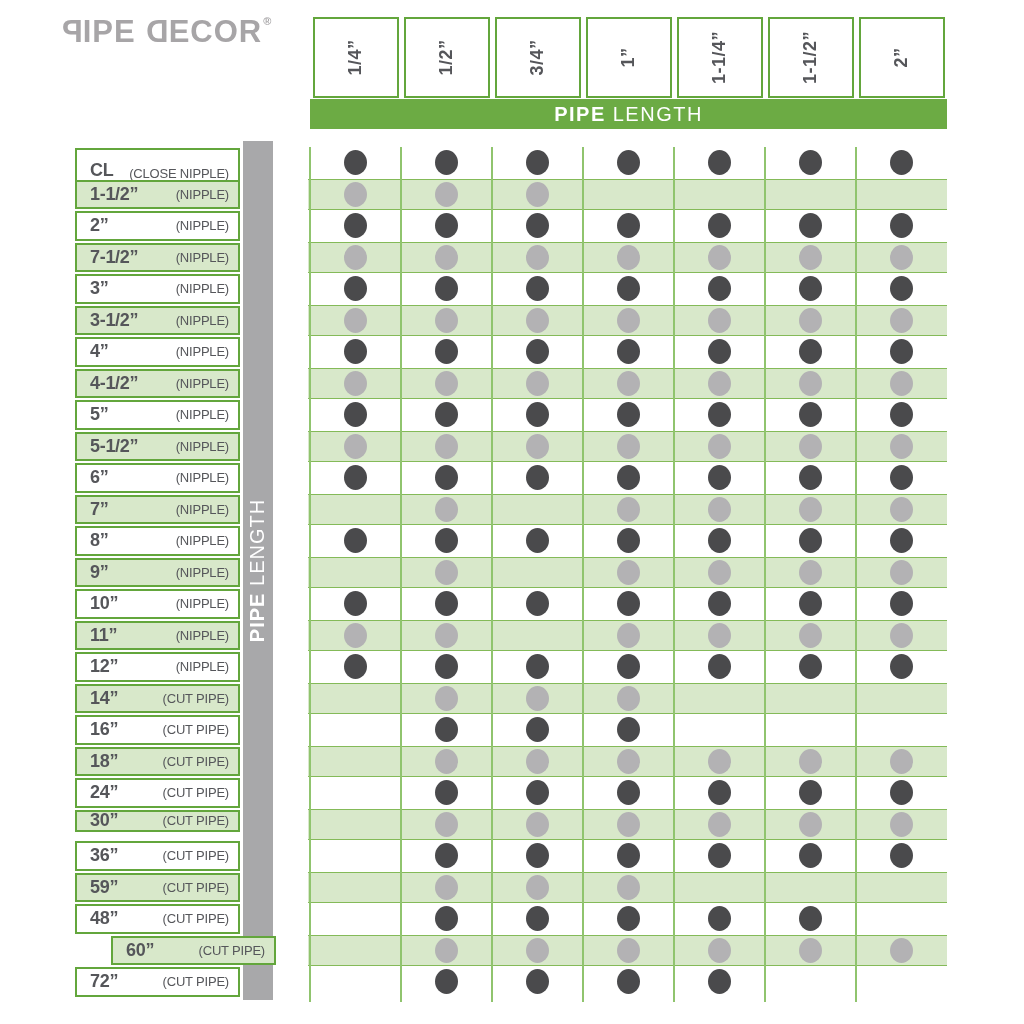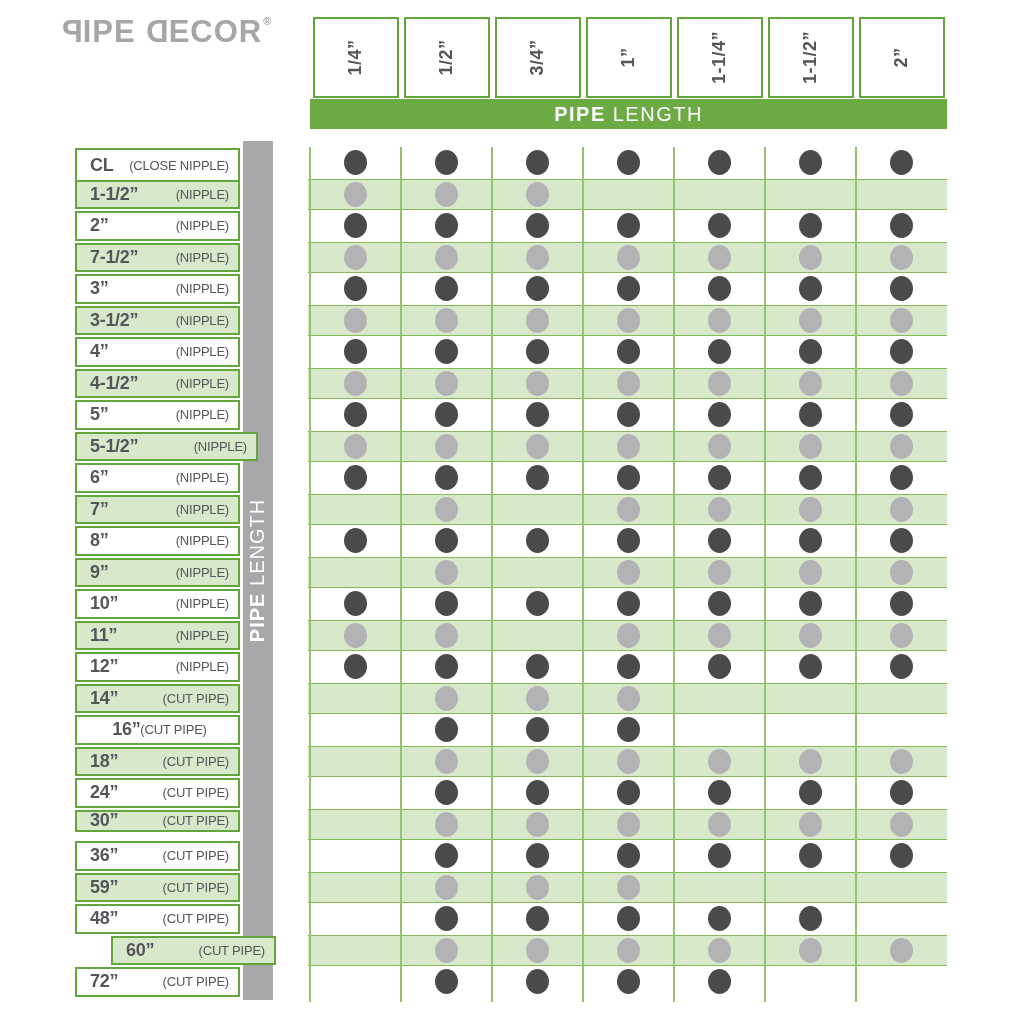--- a/index.html
+++ b/index.html
@@ -89,21 +89,21 @@
   </div>
 
   <div id="grid">
       <div class="vline" style="left: 309.25px; top: 147px; height: 854.5px;"></div>
       <div class="vline" style="left: 400.25px; top: 147px; height: 854.5px;"></div>
       <div class="vline" style="left: 491.25px; top: 147px; height: 854.5px;"></div>
       <div class="vline" style="left: 582.25px; top: 147px; height: 854.5px;"></div>
       <div class="vline" style="left: 673.25px; top: 147px; height: 854.5px;"></div>
       <div class="vline" style="left: 764.25px; top: 147px; height: 854.5px;"></div>
       <div class="vline" style="left: 855.25px; top: 147px; height: 854.5px;"></div>
-      <div class="row-label" style="left: 75px; top: 148px; width: 165px; height: 35px;">
+      <div class="row-label" style="left: 75px; top: 148px; width: 165px; height: 35px; align-items: flex-end;">
         <span class="sz">CL</span>
         <span class="kind">(CLOSE NIPPLE)</span>
       </div>
       <div class="dot dark" style="left: 344px; top: 150.25px;"></div>
       <div class="dot dark" style="left: 435px; top: 150.25px;"></div>
       <div class="dot dark" style="left: 526px; top: 150.25px;"></div>
       <div class="dot dark" style="left: 617px; top: 150.25px;"></div>
       <div class="dot dark" style="left: 708px; top: 150.25px;"></div>
       <div class="dot dark" style="left: 799px; top: 150.25px;"></div>
       <div class="dot dark" style="left: 890px; top: 150.25px;"></div>
@@ -189,21 +189,21 @@
         <span class="kind">(NIPPLE)</span>
       </div>
       <div class="dot dark" style="left: 344px; top: 402.25px;"></div>
       <div class="dot dark" style="left: 435px; top: 402.25px;"></div>
       <div class="dot dark" style="left: 526px; top: 402.25px;"></div>
       <div class="dot dark" style="left: 617px; top: 402.25px;"></div>
       <div class="dot dark" style="left: 708px; top: 402.25px;"></div>
       <div class="dot dark" style="left: 799px; top: 402.25px;"></div>
       <div class="dot dark" style="left: 890px; top: 402.25px;"></div>
       <div class="stripe" style="left: 308px; top: 430.5px; width: 639px; height: 31.5px;"></div>
-      <div class="row-label shaded" style="left: 75px; top: 431.5px; width: 183px; height: 29.5px;">
+      <div class="row-label shaded" style="left: 75px; top: 431.5px; width: 165px; height: 29.5px;">
         <span class="sz">5-1/2”</span>
         <span class="kind">(NIPPLE)</span>
       </div>
       <div class="dot light" style="left: 344px; top: 433.75px;"></div>
       <div class="dot light" style="left: 435px; top: 433.75px;"></div>
       <div class="dot light" style="left: 526px; top: 433.75px;"></div>
       <div class="dot light" style="left: 617px; top: 433.75px;"></div>
       <div class="dot light" style="left: 708px; top: 433.75px;"></div>
       <div class="dot light" style="left: 799px; top: 433.75px;"></div>
       <div class="dot light" style="left: 890px; top: 433.75px;"></div>
@@ -283,21 +283,21 @@
       <div class="dot dark" style="left: 799px; top: 654.25px;"></div>
       <div class="dot dark" style="left: 890px; top: 654.25px;"></div>
       <div class="stripe" style="left: 308px; top: 682.5px; width: 639px; height: 31.5px;"></div>
       <div class="row-label shaded" style="left: 75px; top: 683.5px; width: 165px; height: 29.5px;">
         <span class="sz">14”</span>
         <span class="kind">(CUT PIPE)</span>
       </div>
       <div class="dot light" style="left: 435px; top: 685.75px;"></div>
       <div class="dot light" style="left: 526px; top: 685.75px;"></div>
       <div class="dot light" style="left: 617px; top: 685.75px;"></div>
-      <div class="row-label" style="left: 75px; top: 715px; width: 165px; height: 29.5px; justify-content: center;">
+      <div class="row-label" style="left: 75px; top: 715px; width: 165px; height: 29.5px;">
         <span class="sz">16”</span>
         <span class="kind">(CUT PIPE)</span>
       </div>
       <div class="dot dark" style="left: 435px; top: 717.25px;"></div>
       <div class="dot dark" style="left: 526px; top: 717.25px;"></div>
       <div class="dot dark" style="left: 617px; top: 717.25px;"></div>
       <div class="stripe" style="left: 308px; top: 745.5px; width: 639px; height: 31.5px;"></div>
       <div class="row-label shaded" style="left: 75px; top: 746.5px; width: 165px; height: 29.5px;">
         <span class="sz">18”</span>
         <span class="kind">(CUT PIPE)</span>

